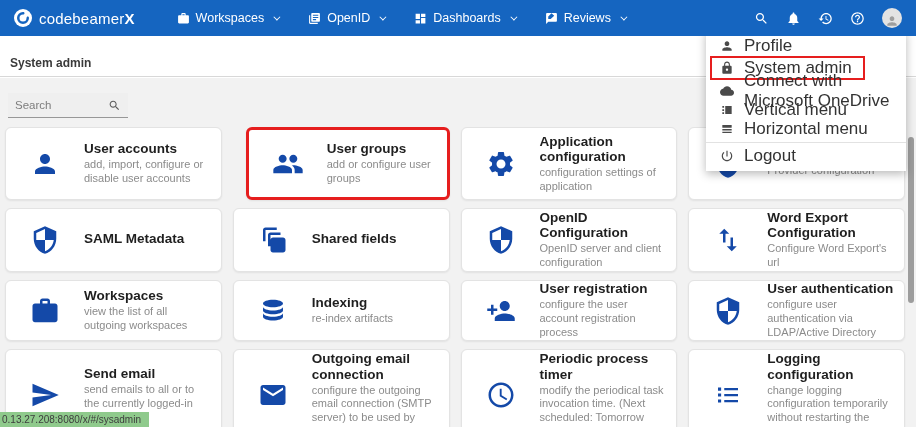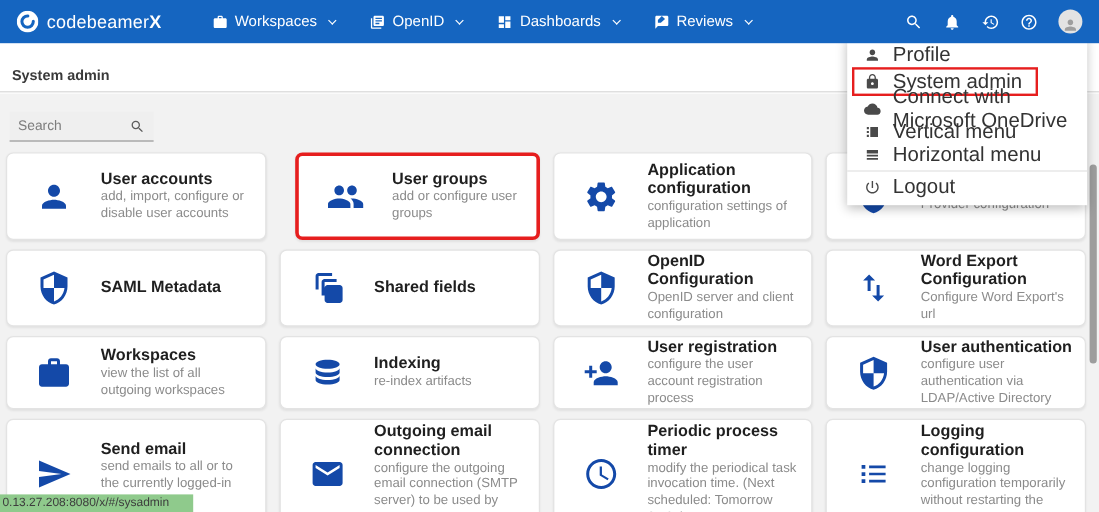--- a/index.html
+++ b/index.html
@@ -57,21 +57,21 @@
              font-size:17px; color:#333; cursor:pointer; }
   .dd-item svg { color:#4a4a4a; flex:none; }
   .dd-item.hl { width:max-content; margin:1px 0 1px 4px; border:2px solid #e61e1e;
                 padding:2px 11px 2px 8px; height:24px; }
   .dd-div { height:1px; background:#e2e2e2; margin:4px 0 3px; }
 
   
   .scroll-thumb { position:absolute; right:2px; top:137px; width:6px; height:166px;
                   background:#9d9d9d; border-radius:3px; z-index:6; cursor:pointer; }
   .statusbar { position:absolute; left:0; bottom:0; background:#8fca8c; color:#3d3d3d;
-               font-size:10px; padding:2px 20px 2px 2px; z-index:60; white-space:nowrap; }
+               font-size:10px; padding:2px 8px 2px 2px; z-index:60; white-space:nowrap; }
 </style>
 </head>
 <body>
 
 <div class="topbar">
   <div class="brand">
     <svg width="18" height="18" viewBox="0 0 18 18">
       <circle cx="9" cy="9" r="9" fill="#ffffff"></circle>
       <path fill="#1565c0" d="M9 3a6 6 0 1 0 6 6c0-.9-.55-1.5-1.25-1.5S12.5 8.1 12.5 9A3.5 3.5 0 1 1 9 5.5c.9 0 1.5-.55 1.5-1.25S9.9 3 9 3z"></path>
     </svg>

